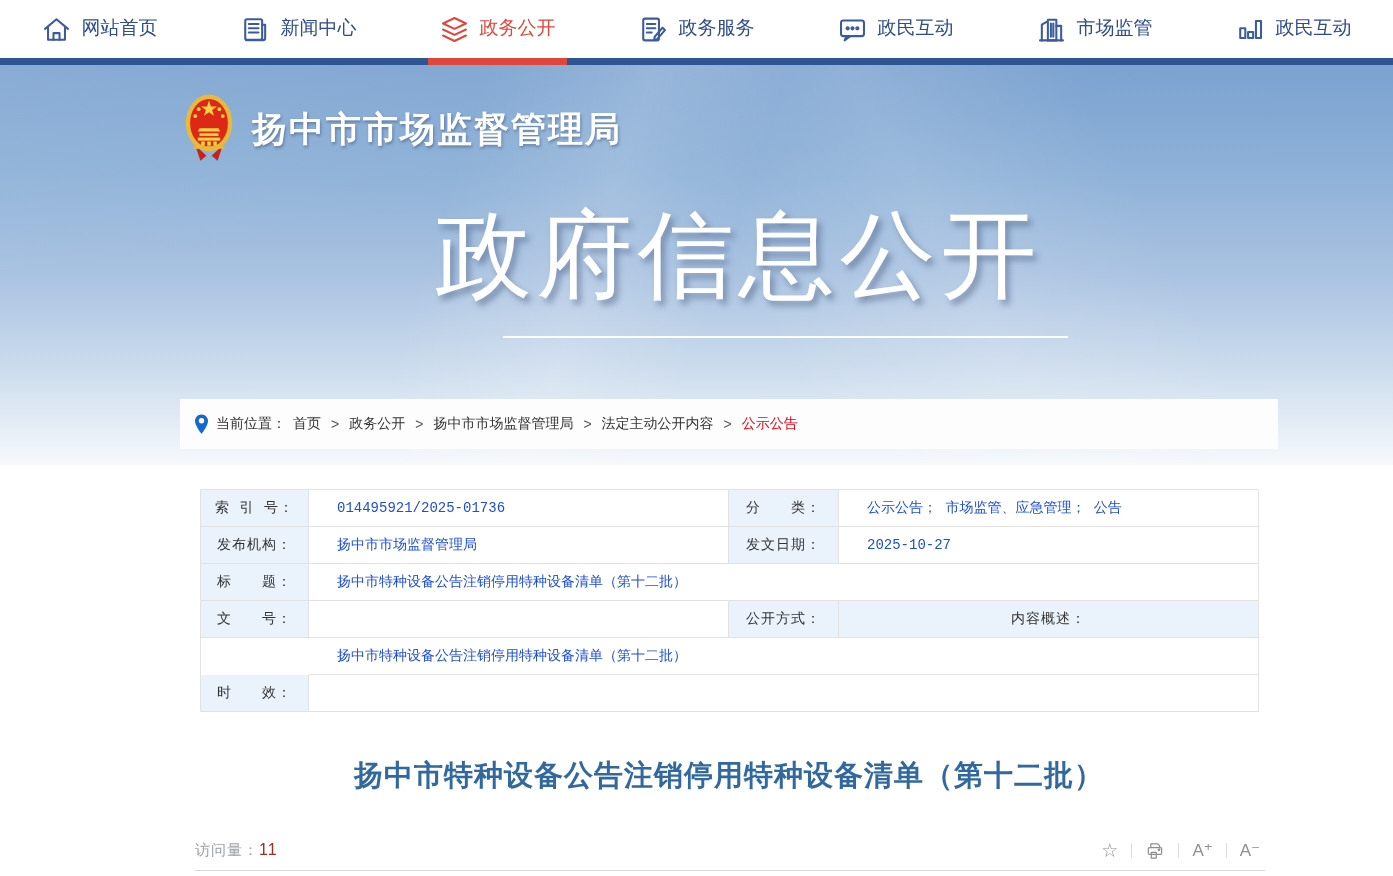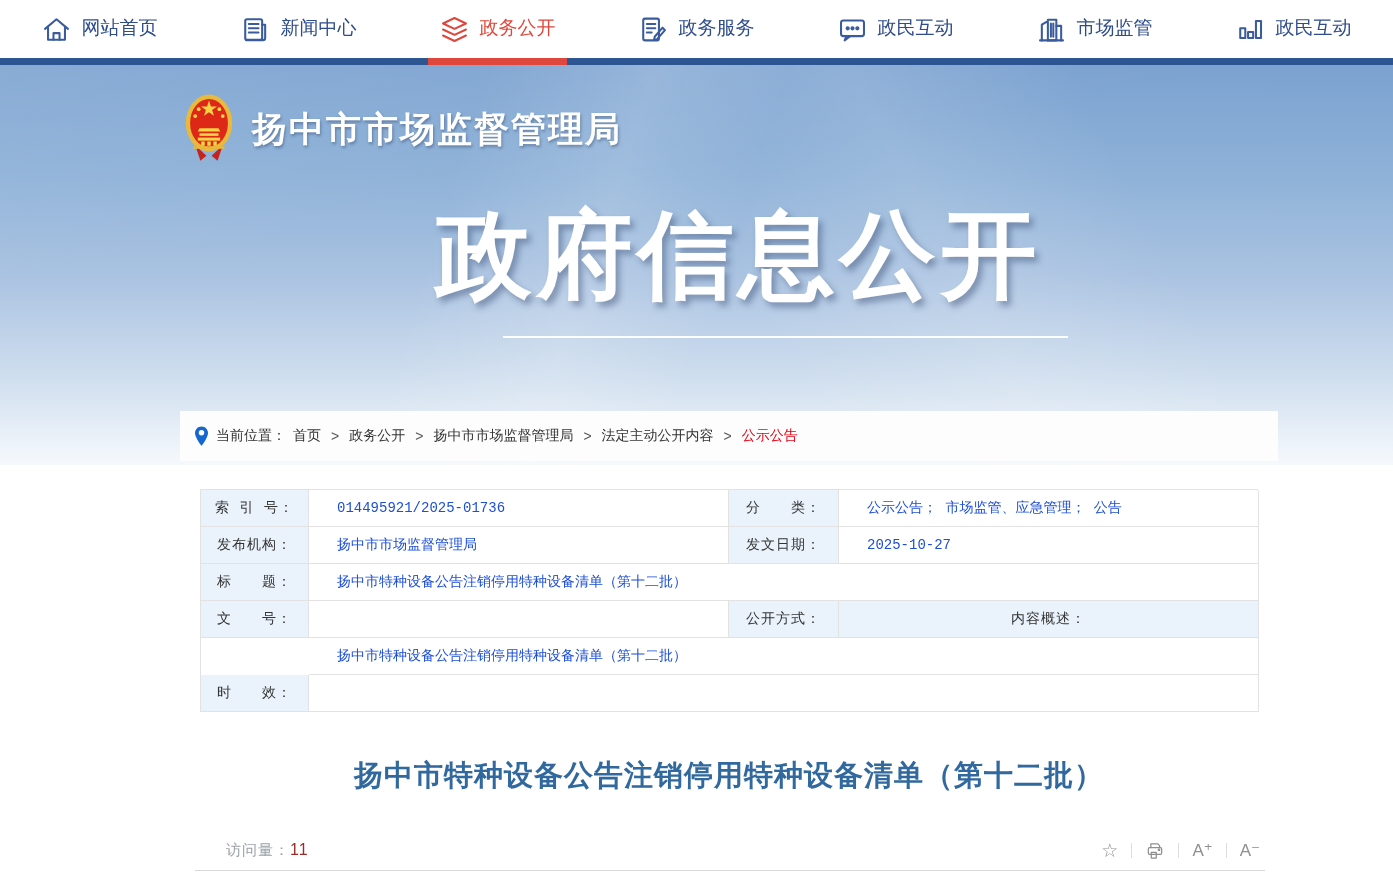--- a/index.html
+++ b/index.html
@@ -23,26 +23,26 @@
             background: linear-gradient(180deg, #7ba2d0 0%, #8fb2d8 28%, #a9c2e1 52%, #cfdeee 78%, #edf3f9 95%, #f6f9fc 100%); }
   .banner::before { content: ""; position: absolute; inset: 0; pointer-events: none;
             background: linear-gradient(108deg, rgba(255,255,255,0) 32%, rgba(255,255,255,.16) 43%, rgba(255,255,255,0) 52%),
                         linear-gradient(62deg, rgba(255,255,255,0) 52%, rgba(255,255,255,.13) 66%, rgba(255,255,255,0) 80%),
                         linear-gradient(170deg, rgba(255,255,255,.10) 0%, rgba(255,255,255,0) 35%); }
   .agency { display: flex; align-items: center; gap: 17px; padding: 27px 0 0 183px; position: relative; }
   .agency-title { color: #ffffff; font-size: 35px; font-weight: bold; letter-spacing: 2px;
                   text-shadow: 1px 2px 3px rgba(25,45,85,.38); }
   .emblem { width: 52px; height: 74px; flex: 0 0 auto; }
   .big-heading-wrap { width: fit-content; margin: 26px auto 0; transform: translateX(42px); position: relative; }
-  .big-heading { color: #ffffff; font-size: 96px; font-weight: bold; letter-spacing: 5px;
+  .big-heading { color: #ffffff; font-size: 96px; font-weight: normal; letter-spacing: 5px;
                  text-shadow: 4px 5px 6px rgba(45,65,105,.42); }
   .big-underline { height: 2px; width: 565px; background: rgba(255,255,255,.95); margin: 14px -26px 0 auto; }
 
   
-  .breadcrumb { position: absolute; left: 180px; bottom: 4px; width: 1098px; height: 50px;
+  .breadcrumb { position: absolute; left: 180px; bottom: 16px; width: 1098px; height: 50px;
                 background: #fdfdfd; display: flex; align-items: center; gap: 7px;
                 padding-left: 14px; font-size: 14px; color: #333; }
   .breadcrumb .pin { width: 15px; height: 21px; flex: 0 0 auto; }
   .crumb { color: #333; cursor: pointer; }
   .crumb.current { color: #e60012; }
   .crumb-sep { color: #555; padding: 0 3px; }
 
   
   .content { width: 1098px; margin-left: 180px; background: #fff; }
   .meta-table { margin: 24px 0 0 20px; width: 1058px; display: grid;
@@ -52,21 +52,21 @@
   .cell { height: 37px; border-right: 1px solid #e2e2e2; border-bottom: 1px solid #e2e2e2;
           display: flex; align-items: center; font-family: Liberation Mono, monospace; }
   .cell.label { background: #eaf3fb; color: #333; justify-content: center; letter-spacing: 1px; }
   .cell.value { color: #1d4ed8; padding: 0 28px; white-space: nowrap; overflow: hidden; }
   .cell.span3 { grid-column: 2 / 5; }
 
   .article-title { margin-top: 44px; text-align: center; color: #31699e;
                    font-size: 29px; font-weight: bold; letter-spacing: 1px; }
 
   .stats-row { margin: 44px 18px 0 15px; display: flex; justify-content: space-between; align-items: center; }
-  .visits { font-size: 15px; color: #9aa0a6; letter-spacing: 1px; margin-left: 31px; }
+  .visits { font-size: 15px; color: #9aa0a6; letter-spacing: 1px; }
   .visits .count { color: #9e2b25; font-size: 16px; }
   .tools { display: flex; align-items: center; gap: 13px; color: #8f8f8f; }
   .tools .glyph { font-size: 19px; line-height: 1; cursor: pointer; color: #8f8f8f; }
   .tools .fontsize { font-size: 17px; cursor: pointer; }
   .tools .vsep { width: 1px; height: 15px; background: #ddd; }
   .tools svg { width: 20px; height: 20px; stroke: #8f8f8f; stroke-width: 1.5; fill: none;
                stroke-linecap: round; stroke-linejoin: round; cursor: pointer; }
 
   .bottom-divider { margin: 9px 0 0 15px; width: 1070px; border-top: 1px solid #d9d9d9; }
 </style>

